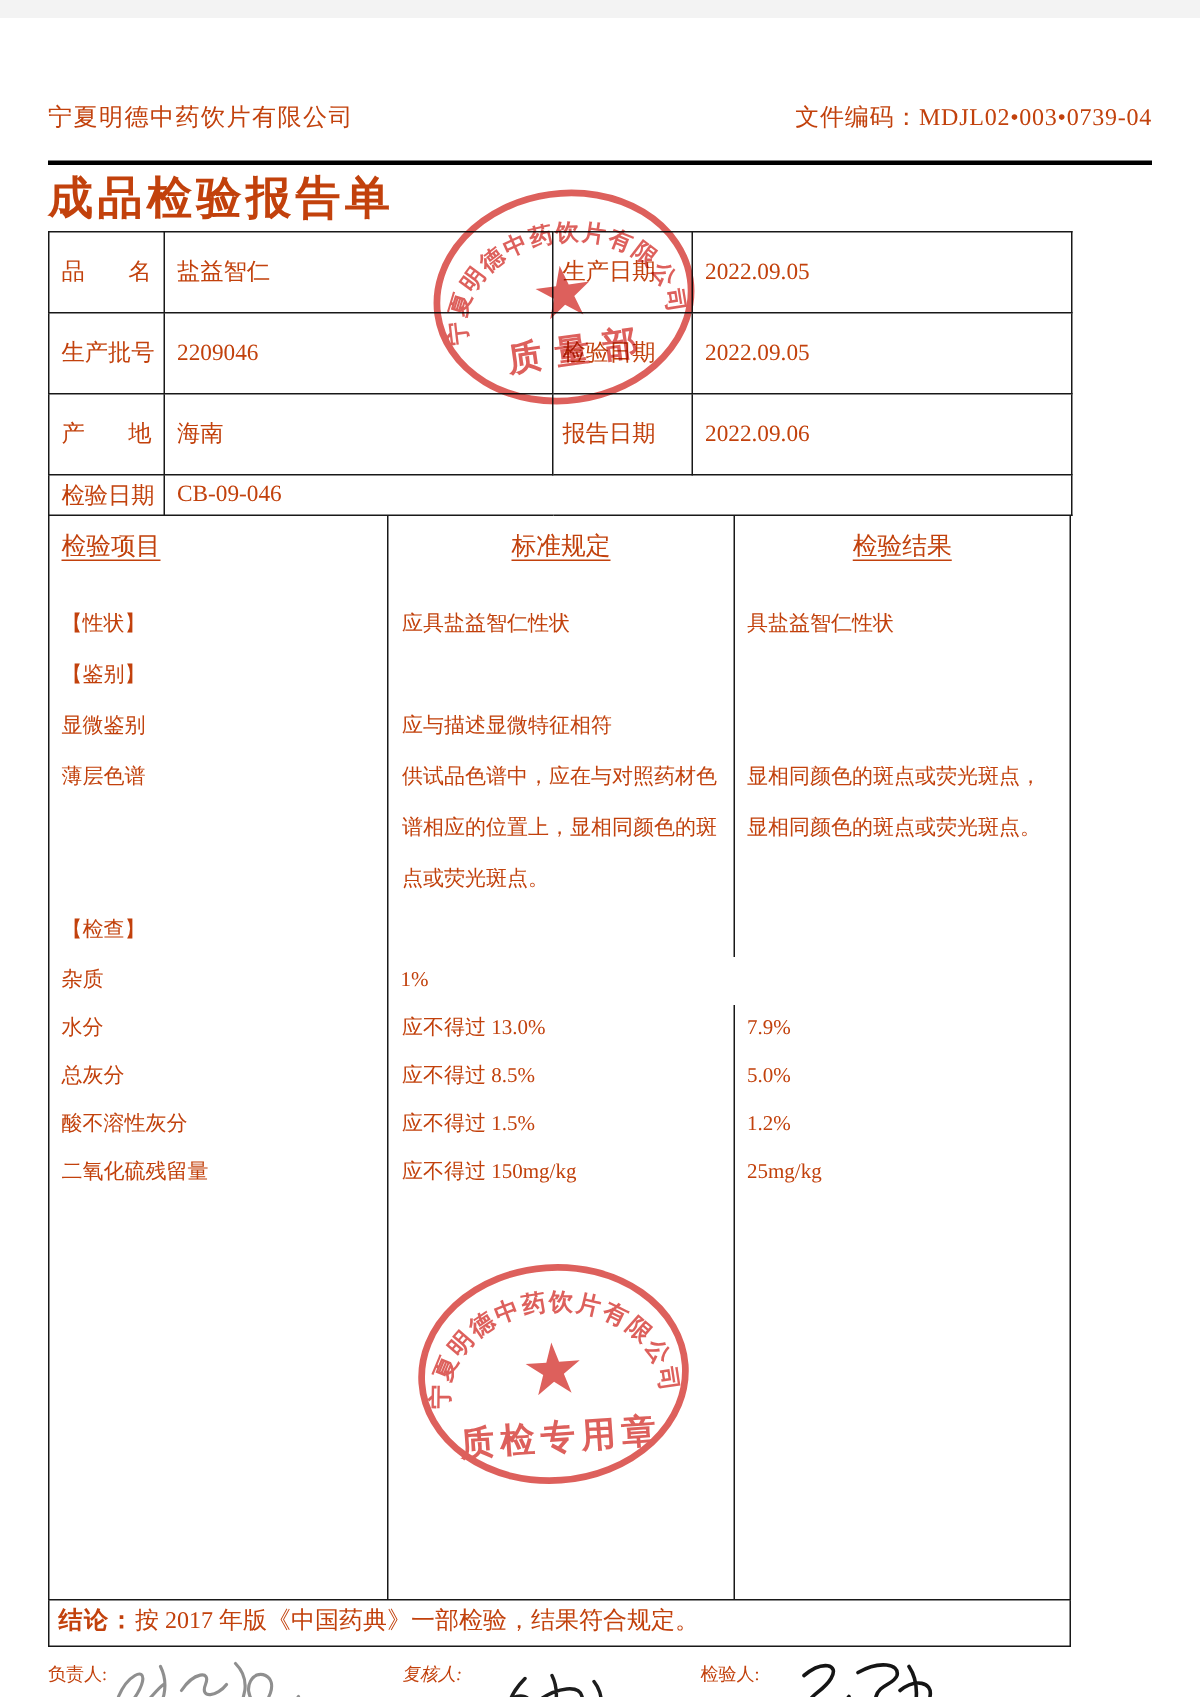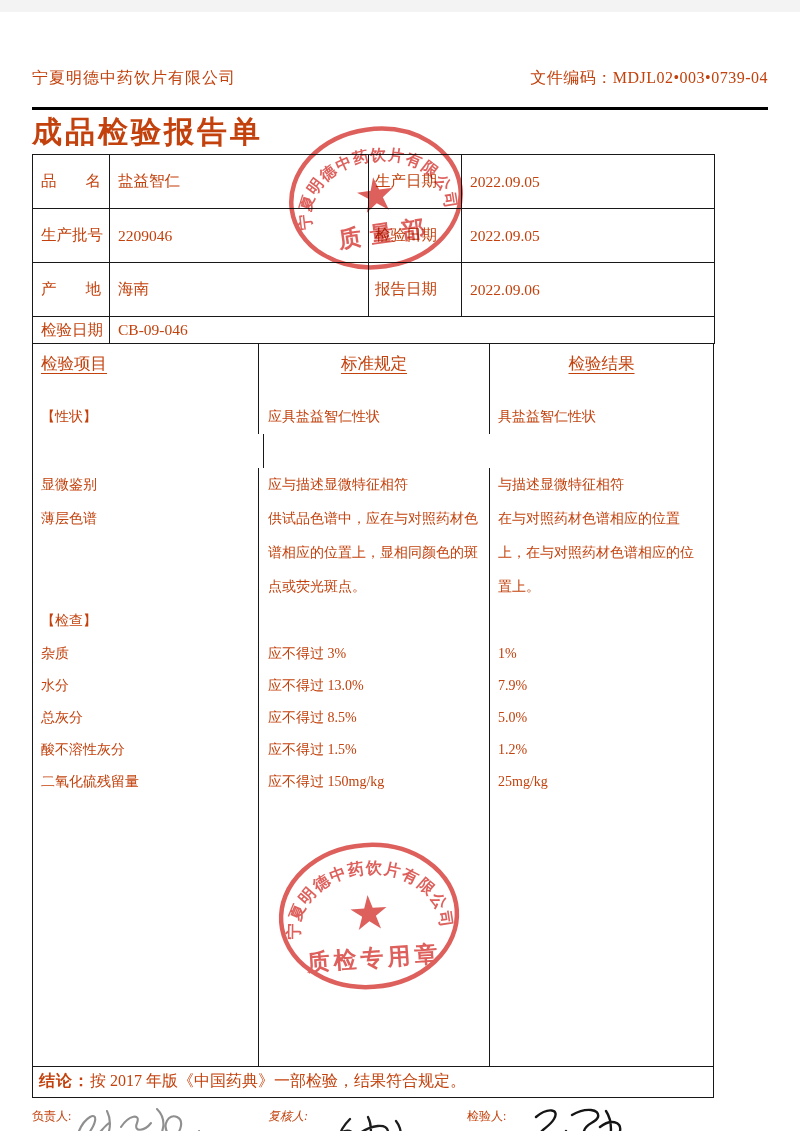--- a/index.html
+++ b/index.html
@@ -129,41 +129,40 @@
       <div class="c2"><span class="cell-inner">标准规定</span></div>
       <div class="c3"><span class="cell-inner">检验结果</span></div>
     </div>
 
     <div class="m-row r34">
       <div class="c1">【性状】</div>
       <div class="c2">应具盐益智仁性状</div>
       <div class="c3">具盐益智仁性状</div>
     </div>
     <div class="m-row r34">
+      <div class="c1">【鉴别】</div>
       <div class="c2"></div>
       <div class="c3"></div>
     </div>
     <div class="m-row r34">
       <div class="c1">显微鉴别</div>
       <div class="c2">应与描述显微特征相符</div>
-      <div class="c3">与描述显微特征相符</div>
     </div>
     <div class="m-row rpara">
       <div class="c1">薄层色谱</div>
       <div class="c2">供试品色谱中，应在与对照药材色谱相应的位置上，显相同颜色的斑点或荧光斑点。</div>
-      <div class="c3">在与对照药材色谱相应的位置上，在与对照药材色谱相应的位置上。</div>
+      <div class="c3">显相同颜色的斑点或荧光斑点，显相同颜色的斑点或荧光斑点。</div>
     </div>
     <div class="m-row r34">
       <div class="c1">【检查】</div>
       <div class="c2"></div>
       <div class="c3"></div>
     </div>
     <div class="m-row r32">
       <div class="c1">杂质</div>
-      <div class="c2">应不得过 3%</div>
       <div class="c3">1%</div>
     </div>
     <div class="m-row r32">
       <div class="c1">水分</div>
       <div class="c2">应不得过 13.0%</div>
       <div class="c3">7.9%</div>
     </div>
     <div class="m-row r32">
       <div class="c1">总灰分</div>
       <div class="c2">应不得过 8.5%</div>

